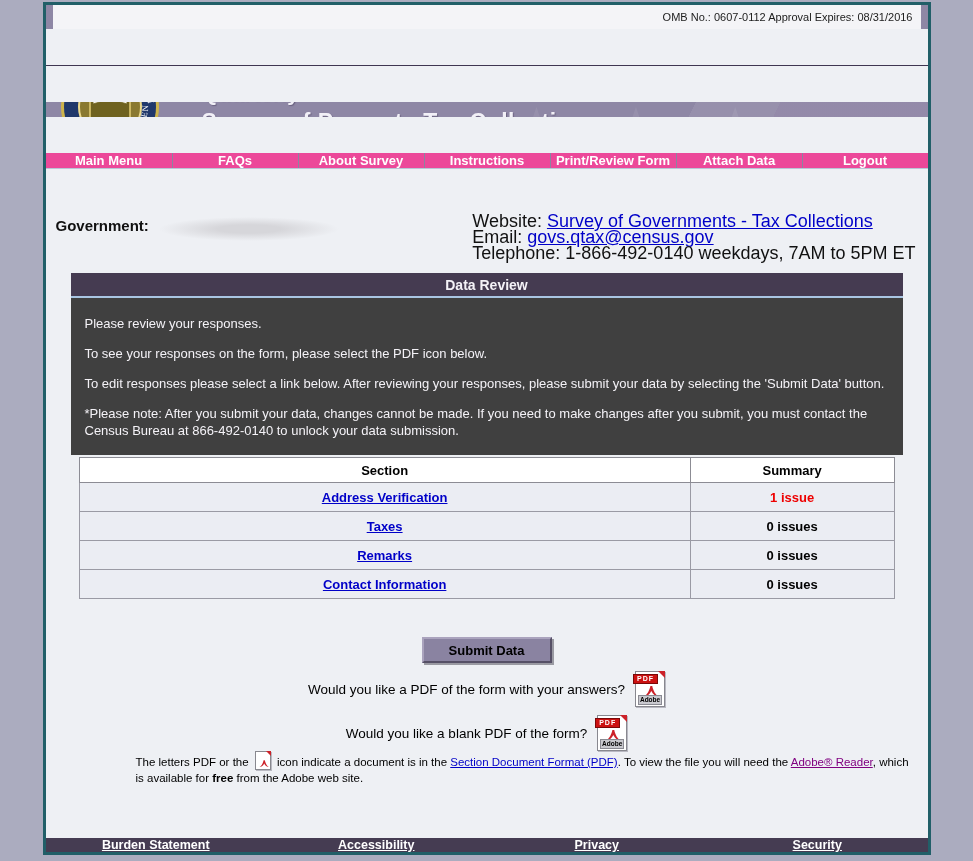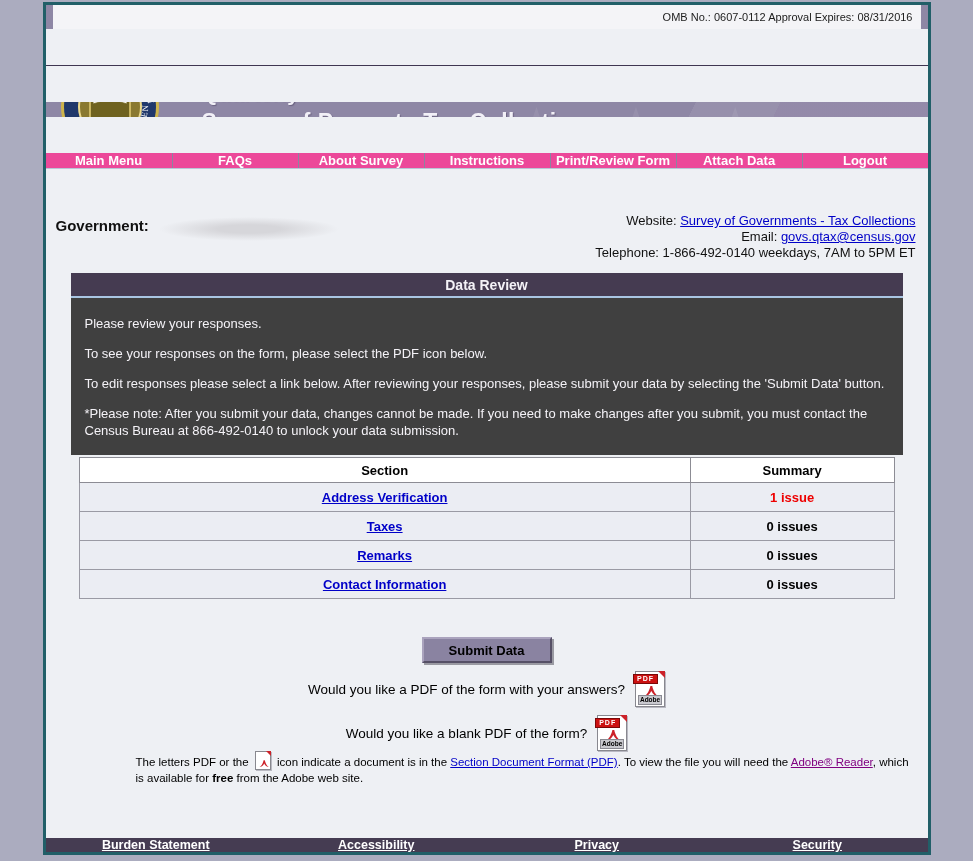--- a/index.html
+++ b/index.html
@@ -73,21 +73,21 @@
   
   .content { flex: 1; display: flex; flex-direction: column; background: #eef0f4; }
 
   .gov-row { display: flex; padding: 8px 10px 4px 10px; }
   .gov-left { display: flex; align-items: flex-start; padding-top: 4px; }
   .gov-label { font-size: 15px; font-weight: bold; color: #111; }
   .gov-redacted {
     width: 180px; height: 24px; margin-left: 10px; border-radius: 50%;
     background: radial-gradient(closest-side, #d6d6da 35%, rgba(238,240,244,0) 100%);
   }
-  .contact { margin-left: auto; text-align: right; font-size: 13px; line-height: 16px; color: #111; padding-right: 2px; }
+  .contact { margin-left: auto; text-align: left; font-size: 18px; line-height: 16px; color: #111; padding-right: 2px; }
   a.blue-link { color: #0000c8; text-decoration: underline; cursor: pointer; }
   a.visited-link { color: #800080; text-decoration: underline; cursor: pointer; }
 
   
   .review-panel { margin: 8px 25px 0 25px; background: #404040; color: #f4f2f7; }
   .review-title {
     height: 25px; display: flex; align-items: center; justify-content: center;
     font-size: 14px; font-weight: bold; border-bottom: 2px solid #a9c5e2;
     background: #453b51;
   }

